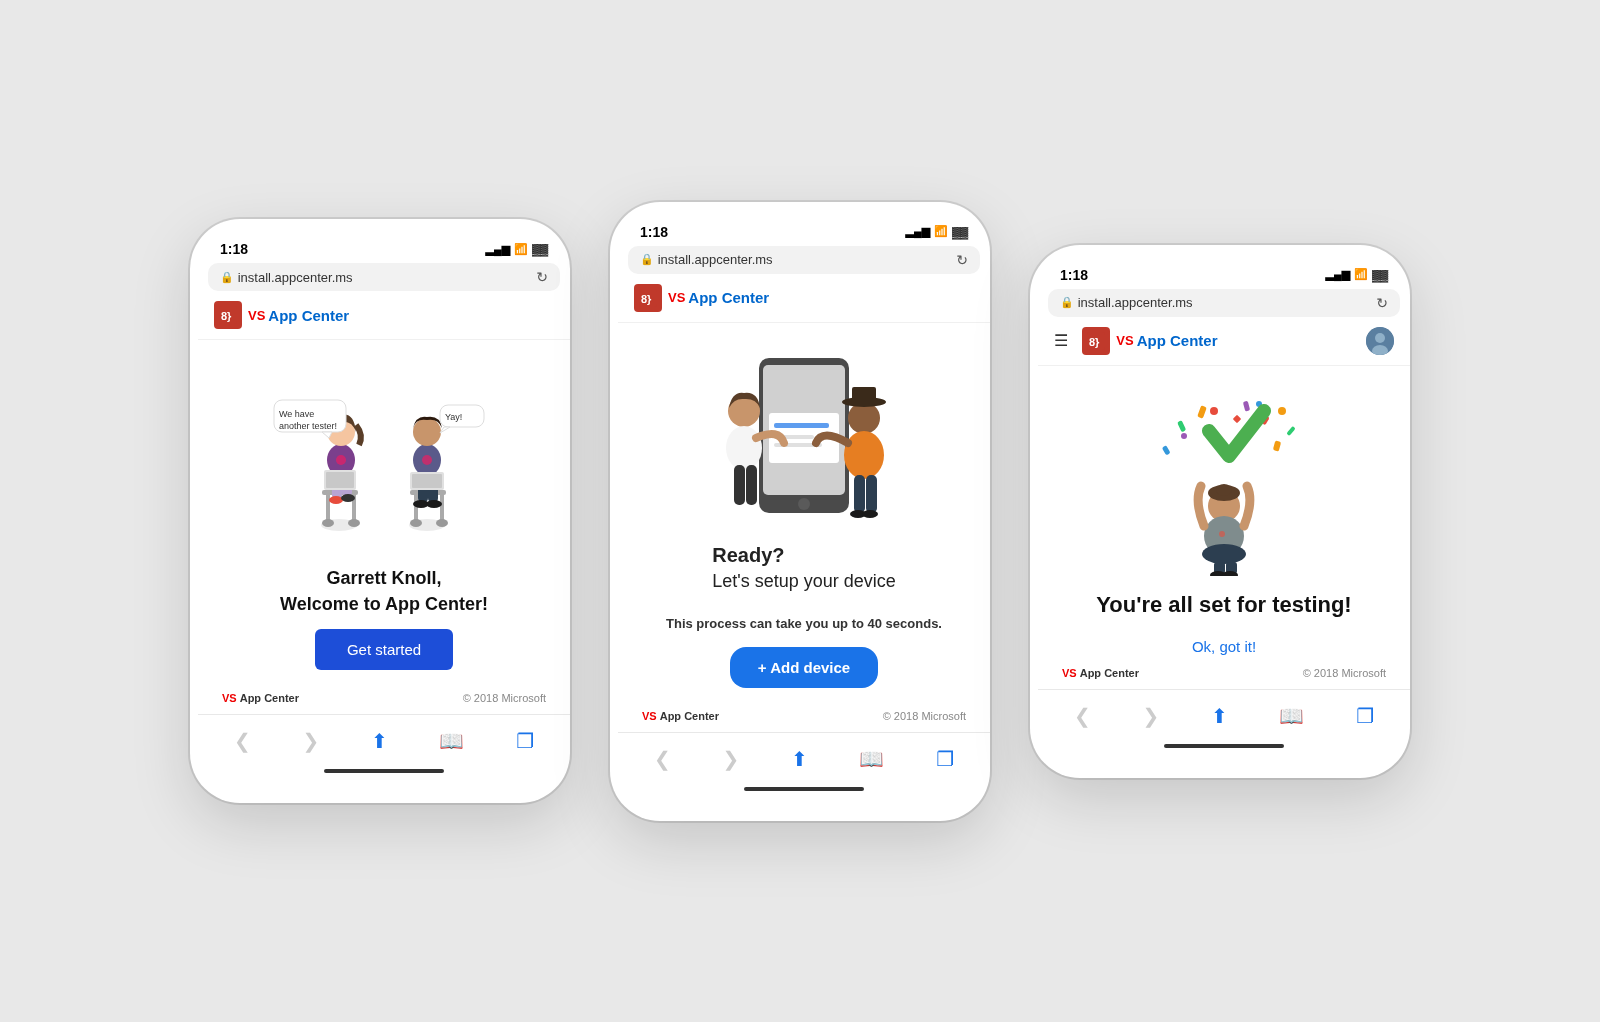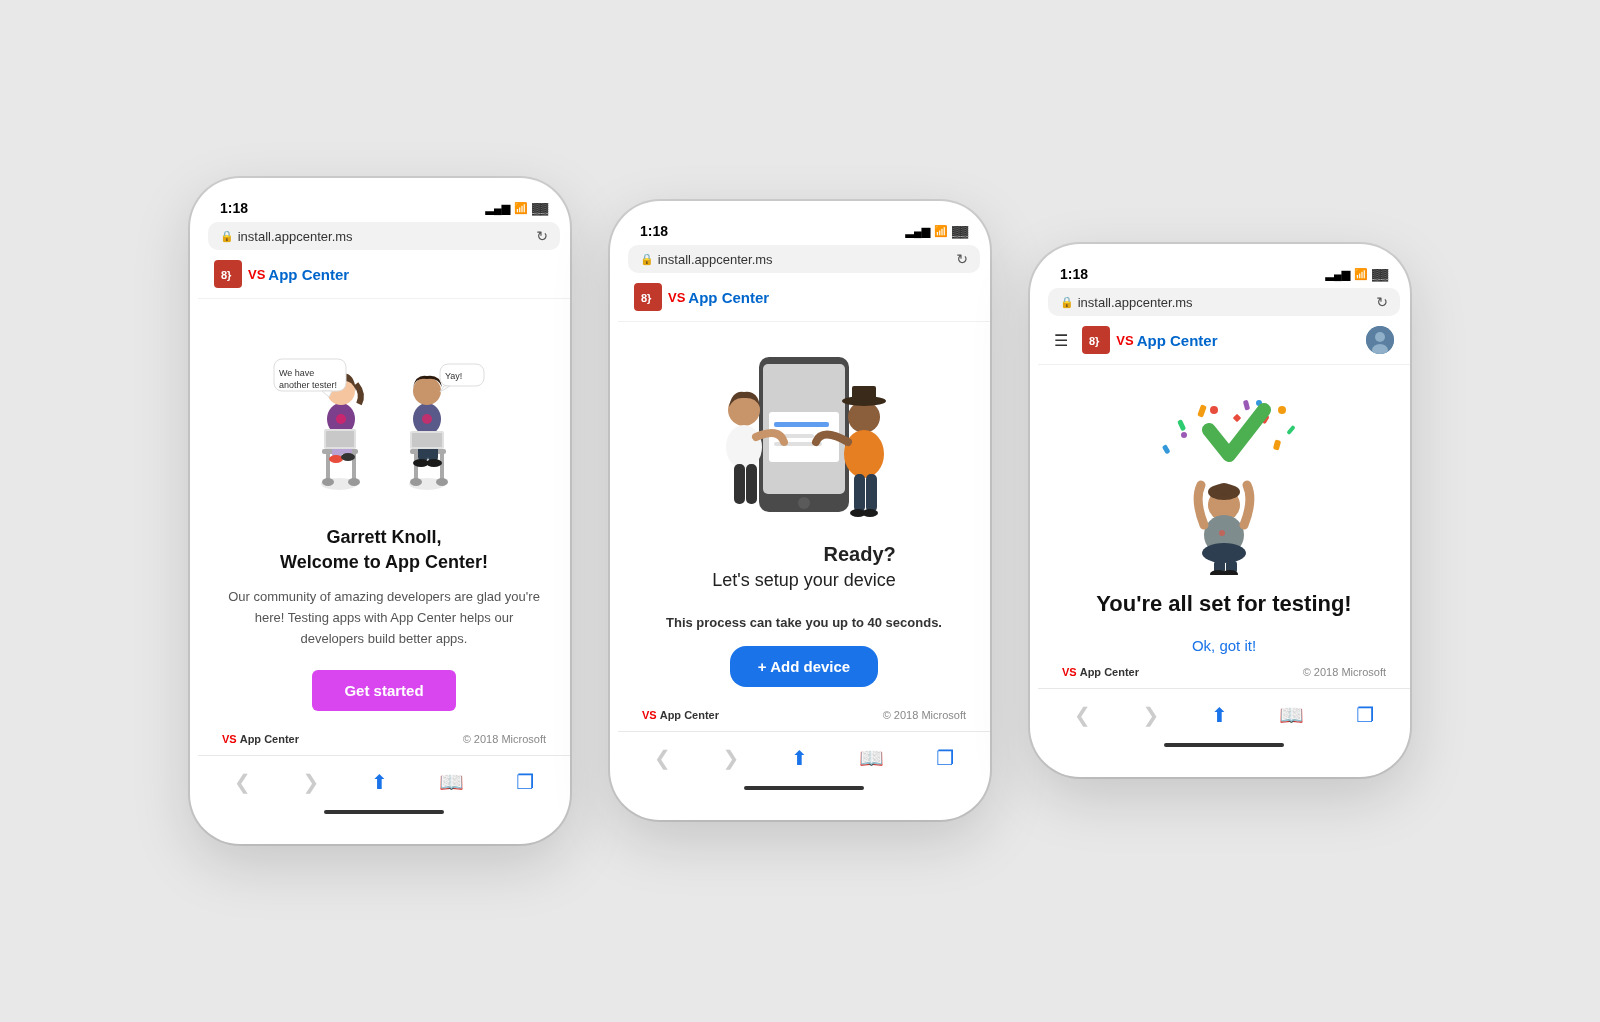--- a/index.html
+++ b/index.html
@@ -117,27 +117,27 @@
       margin-bottom: 12px;
       line-height: 1.4;
     }
     .welcome-body {
       font-size: 13px;
       color: #555;
       line-height: 1.6;
       margin-bottom: 20px;
     }
     .btn-primary {
-      background: #d946ef;
+      background: #1d4ed8;
       color: white;
       border: none;
       border-radius: 6px;
       padding: 12px 32px;
       font-size: 15px;
-      font-weight: 700;
+      font-weight: 400;
       cursor: pointer;
       margin-bottom: 10px;
     }
     .btn-add-device {
       background: #1a73e8;
       color: white;
       border: none;
       border-radius: 16px;
       padding: 12px 28px;
       font-size: 15px;
@@ -286,21 +286,20 @@
 
             <rect x="166" y="112" width="34" height="18" rx="2" fill="#e0e0e0"></rect>
             <rect x="168" y="114" width="30" height="14" rx="1" fill="#c8c8c8"></rect>
 
             <rect x="196" y="45" width="44" height="22" rx="8" fill="white" stroke="#ddd" stroke-width="1"></rect>
             <polygon points="200,67 196,73 206,67" fill="white" stroke="#ddd" stroke-width="1"></polygon>
             <text x="201" y="60" font-size="9" fill="#333">Yay!</text>
           </svg>
         </div>
         <div class="welcome-title">Garrett Knoll,<br>Welcome to App Center!</div>
-        <div class="welcome-body">Our community of amazing developers are glad you're here! Testing apps with App Center helps our developers build better apps.</div>
         <button class="btn-primary">Get started</button>
       </div>
       <div class="page-footer">
         <div class="footer-brand">
           <span class="footer-vs">VS</span>
           <span class="footer-appcenter">App Center</span>
         </div>
         <span>© 2018 Microsoft</span>
       </div>
       <div class="bottom-toolbar">
@@ -377,21 +376,21 @@
 
             <path d="M174,100 Q148,85 142,100" stroke="#8B5E3C" stroke-width="8" fill="none" stroke-linecap="round"></path>
 
             <rect x="180" y="132" width="11" height="38" rx="5" fill="#2c3e50"></rect>
             <rect x="192" y="132" width="11" height="38" rx="5" fill="#2c3e50"></rect>
 
             <ellipse cx="184" cy="171" rx="8" ry="4" fill="#1a1a1a"></ellipse>
             <ellipse cx="196" cy="171" rx="8" ry="4" fill="#1a1a1a"></ellipse>
           </svg>
         </div>
-        <div style="text-align:right;">
+        <div style="text-align:left;">
           <div class="ready-title">Ready?</div>
           <div class="ready-sub">Let's setup your device</div>
         </div>
         <div class="note-bold">This process can take you up to 40 seconds.</div>
         <button class="btn-add-device">+ Add device</button>
       </div>
       <div class="page-footer">
         <div class="footer-brand">
           <span class="footer-vs">VS</span>
           <span class="footer-appcenter">App Center</span>

